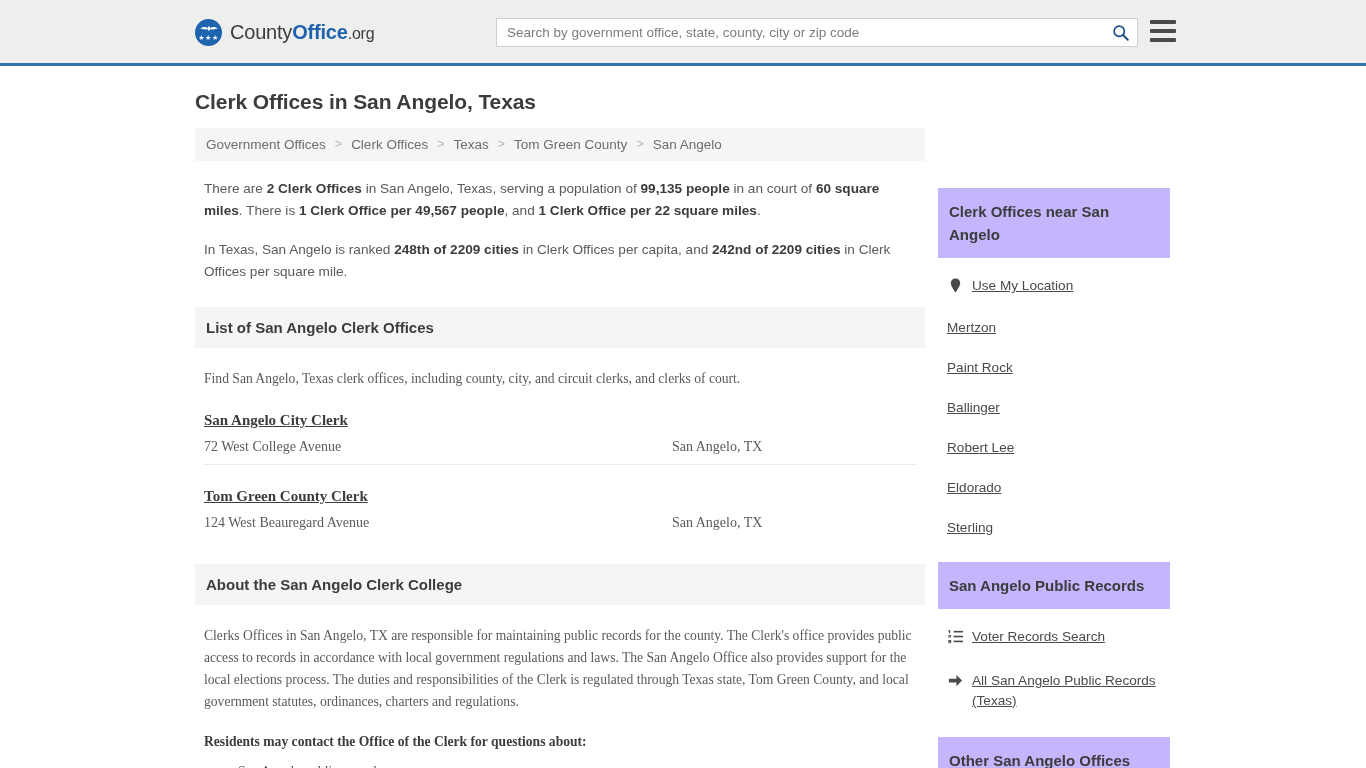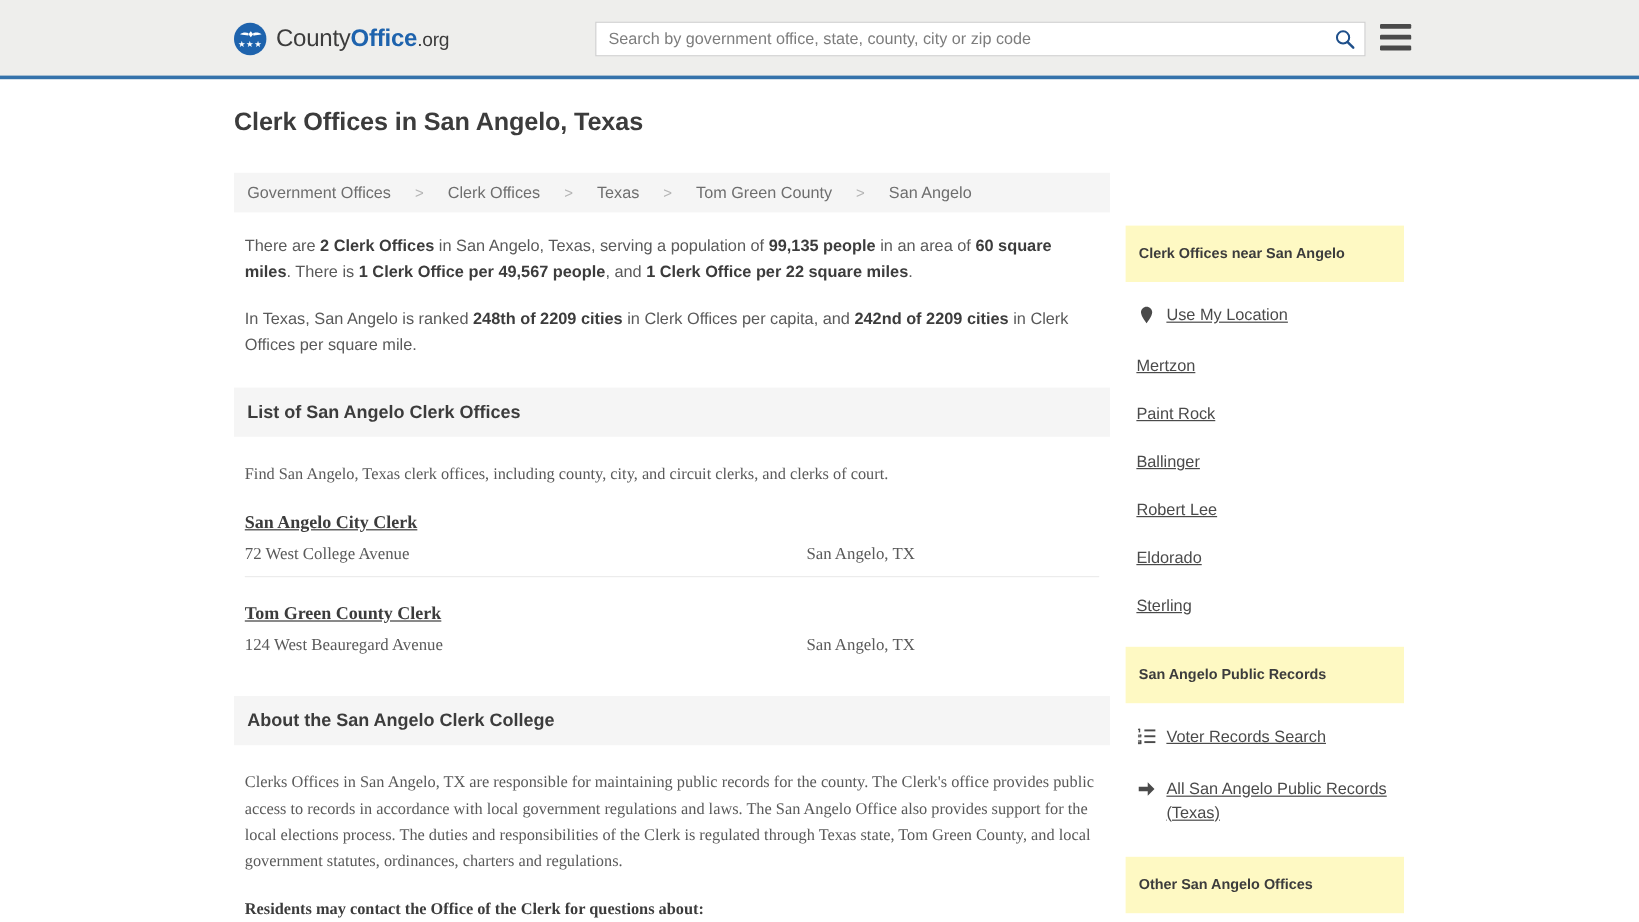--- a/index.html
+++ b/index.html
@@ -139,33 +139,33 @@
     position: absolute;
     left: 938px;
     top: 122px;
     width: 232px;
   }
 
   h1.page-title {
     font-size: 21px;
     font-weight: bold;
     color: #3c3c3c;
-    margin: 0 0 30px 0;
+    margin: 0 0 14px 0;
     letter-spacing: -0.1px;
   }
 
   .breadcrumb {
     background: #f5f5f5;
     padding: 9px 11px;
     font-size: 13.5px;
     color: #6e6e6e;
     display: flex;
-    align-items: flex-end;
+    align-items: flex-start;
     flex-wrap: wrap;
-    gap: 13px;
+    gap: 2px;
   }
   .breadcrumb a {
     color: #6e6e6e;
     text-decoration: none;
   }
   .breadcrumb .sep {
     color: #b5b5b5;
     margin: 0 7px;
     font-size: 12.5px;
   }
@@ -237,23 +237,23 @@
     font-size: 13.6px;
     line-height: 20px;
     color: #5a5a5a;
     margin-bottom: 0;
     list-style: square;
   }
   .about-body li::marker { color: #8a8a8a; font-size: 11px; }
 
   
   .side-head {
-    background: #fef9c3;
+    background: #c4b5fd;
     padding: 12px 11px;
-    font-size: 12px;
+    font-size: 15px;
     font-weight: bold;
     color: #3c3c3c;
     line-height: 23px;
   }
   .side-list { padding: 0 0 0 9px; }
   .side-item {
     display: flex;
     align-items: flex-start;
     padding: 12px 0 12px 0;
     font-size: 13.6px;
@@ -325,21 +325,21 @@
         <a>Clerk Offices</a>
         <span class="sep">&gt;</span>
         <a>Texas</a>
         <span class="sep">&gt;</span>
         <a>Tom Green County</a>
         <span class="sep">&gt;</span>
         <a>San Angelo</a>
       </div>
 
     <div class="intro">
-      <p id="intro-p1"><span>There are </span><b>2 Clerk Offices</b><span> in San Angelo, Texas, serving a population of </span><b>99,135 people</b><span> in an area of </span><b>60 square miles</b><span>. There is </span><b>1 Clerk Office per 49,567 people</b><span>, and </span><b>1 Clerk Office per 22 square miles</b><span>.</span></p>
+      <p id="intro-p1"><span>There are </span><b>2 Clerk Offices</b><span> in San Angelo, Texas, serving a population of </span><b>99,135 people</b><span> in an court of </span><b>60 square miles</b><span>. There is </span><b>1 Clerk Office per 49,567 people</b><span>, and </span><b>1 Clerk Office per 22 square miles</b><span>.</span></p>
       <p id="intro-p2"><span>In Texas, San Angelo is ranked </span><b>248th of 2209 cities</b><span> in Clerk Offices per capita, and </span><b>242nd of 2209 cities</b><span> in Clerk Offices per square mile.</span></p>
     </div>
 
     <div class="sec-head">List of San Angelo Clerk Offices</div>
     <div class="sec-body">
       <p class="lead">Find San Angelo, Texas clerk offices, including county, city, and circuit clerks, and clerks of court.</p>
       <div id="office-list">
           <div class="office"><a class="office-name">San Angelo City Clerk</a><div class="office-row">
               <div class="office-addr">72 West College Avenue</div>
               <div class="office-city">San Angelo, TX</div>

